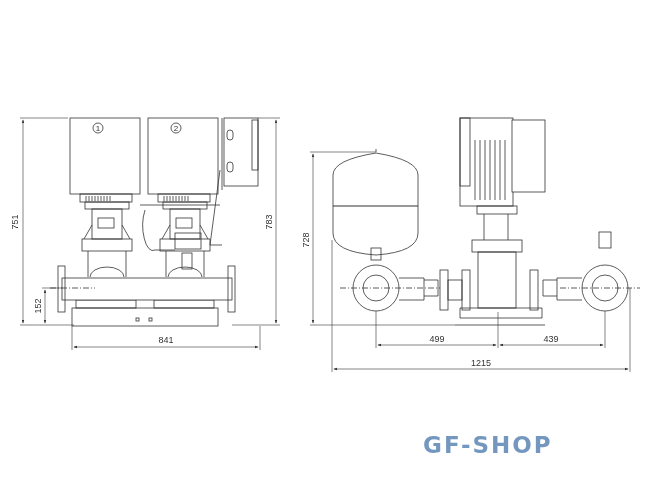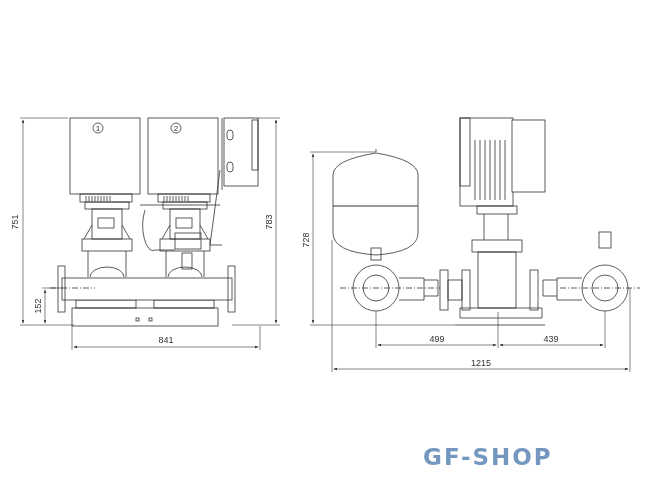--- a/index.html
+++ b/index.html
@@ -1,19 +1,19 @@
 <!DOCTYPE html>
 <html><head>
 <meta charset="utf-8">
 <style>
   html,body{margin:0;padding:0;background:#fff;}
   body{width:650px;height:486px;position:relative;overflow:hidden;font-family:"Liberation Sans",sans-serif;}
   svg{position:absolute;left:0;top:0;}
   .dim{font-family:"Liberation Sans",sans-serif;font-size:9px;fill:#333;}
-  .wm{position:absolute;left:423px;top:444px;font-family:"DejaVu Sans",sans-serif;font-weight:bold;font-size:23px;letter-spacing:2px;color:#7397bf;}
+  .wm{position:absolute;left:423px;top:432px;font-family:"DejaVu Sans",sans-serif;font-weight:bold;font-size:23px;letter-spacing:2px;color:#7397bf;}
 </style>
 </head>
 <body>
 
 <svg width="650" height="486" viewBox="0 0 650 486" xmlns="http://www.w3.org/2000/svg">
   <defs>
     <marker id="arr" markerWidth="6" markerHeight="6" refX="5" refY="3" orient="auto-start-reverse">
       <path d="M0,1 L6,3 L0,5 Z" fill="#333"></path>
     </marker>
   </defs>

